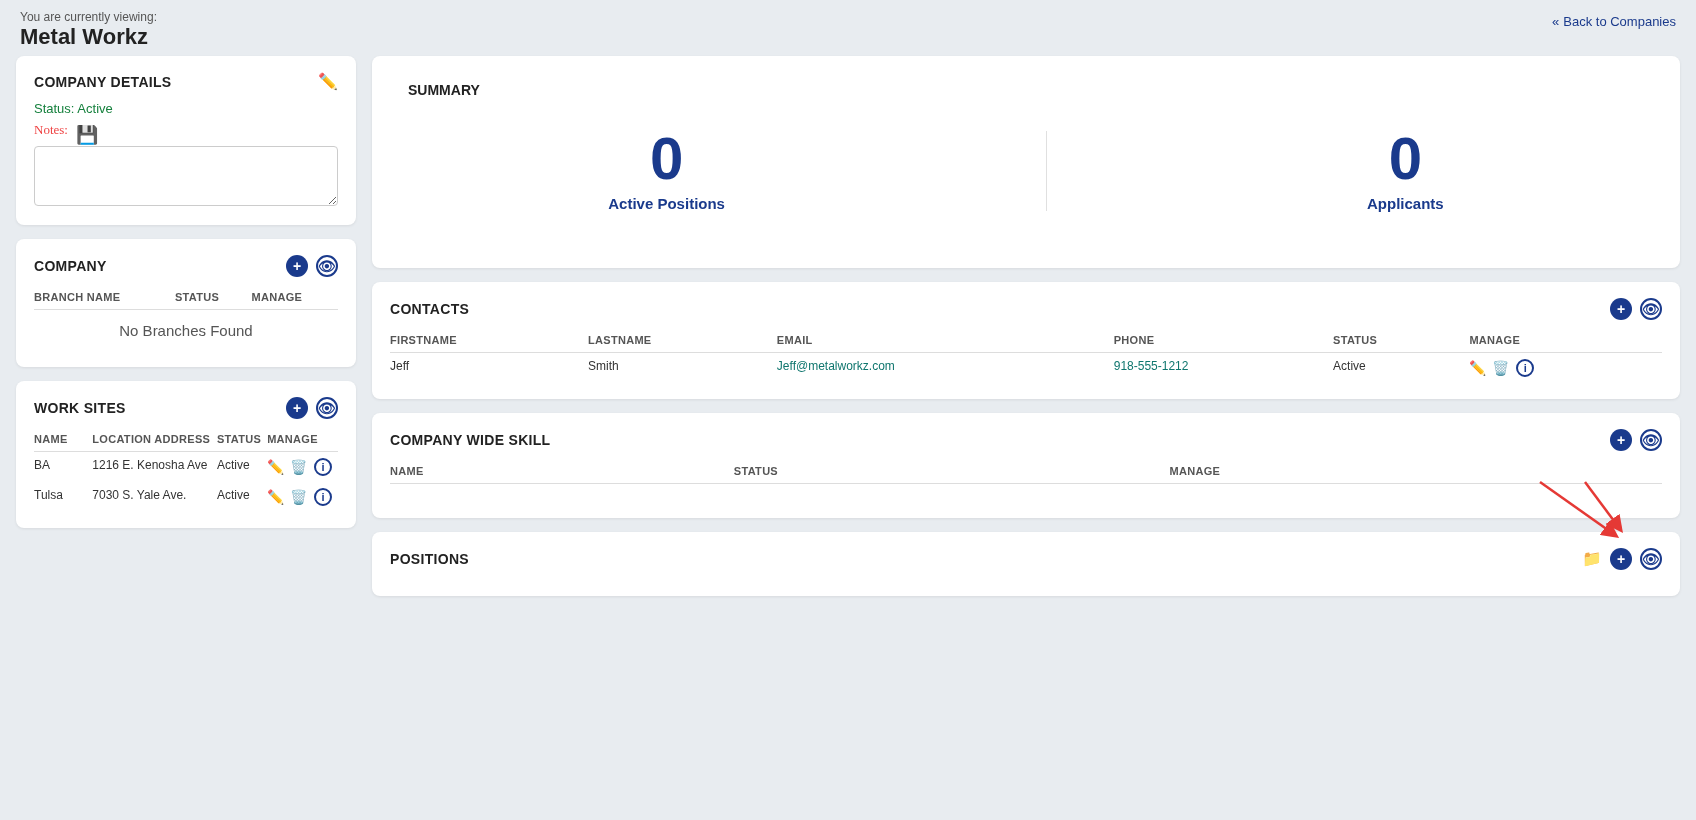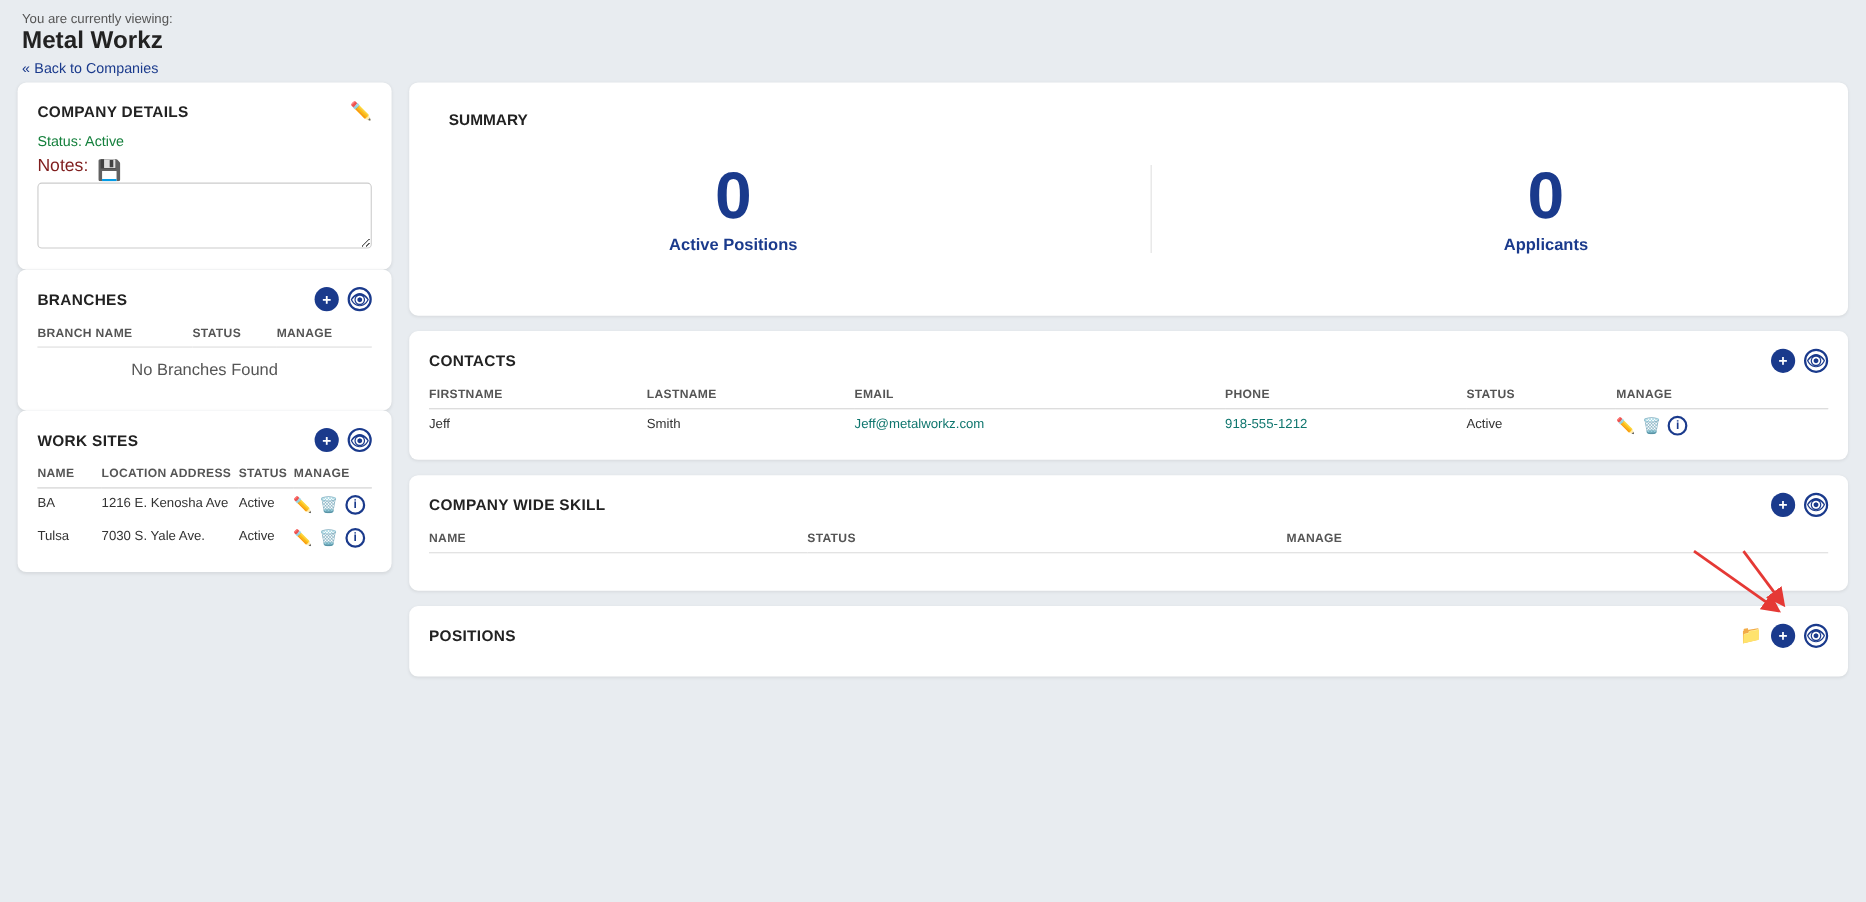--- a/index.html
+++ b/index.html
@@ -9,21 +9,20 @@
       min-height: 820px;
       color: #333;
       font-size: 13px;
     }
     .top-bar {
       background: #e8ecf0;
       padding: 10px 20px 6px 20px;
       display: flex;
       justify-content: space-between;
       align-items: flex-start;
-      flex-direction: column;
     }
     .viewing-label {
       font-size: 12px;
       color: #555;
     }
     .company-name {
       font-size: 22px;
       font-weight: bold;
       color: #222;
     }
@@ -38,20 +37,21 @@
       margin-top: 4px;
     }
     .main-content {
       display: flex;
       gap: 16px;
       padding: 0 16px 16px 16px;
     }
     .left-col {
       display: flex;
       flex-direction: column;
+      gap: 14px;
       width: 340px;
       flex-shrink: 0;
     }
     .right-col {
       display: flex;
       flex-direction: column;
       gap: 14px;
       flex: 1;
     }
     .card {
@@ -100,21 +100,21 @@
       background: #1a3a8c;
       color: #fff;
     }
     .icon-circle-outline {
       border: 2px solid #1a3a8c;
       color: #1a3a8c;
       background: #fff;
     }
     .pencil-icon { color: #1a3a8c; font-size: 16px; cursor: pointer; }
     .status-line { font-size: 13px; margin-bottom: 6px; color: #15803d; }
-    .notes-label { font-size: 16px; color: #7f1d1d; margin-bottom: 4px; }
+    .notes-label { font-size: 13px; color: #ef4444; margin-bottom: 4px; font-family: Liberation Serif, serif; }
     .notes-row { display: flex; align-items: flex-start; gap: 8px; }
     .notes-save { color: #1a3a8c; font-size: 18px; cursor: pointer; margin-top: 2px; }
     textarea {
       width: 100%;
       height: 60px;
       border: 1px solid #ccc;
       border-radius: 4px;
       resize: vertical;
       font-size: 13px;
       padding: 4px 6px;
@@ -209,21 +209,21 @@
       <div class="status-line">Status: Active</div>
       <div class="notes-row">
         <span class="notes-label">Notes:</span>
         <button class="icon-btn notes-save" title="Save">💾</button>
       </div>
       <textarea placeholder="" style=""></textarea>
     </div>
 
     <div class="card">
       <div class="card-header">
-        <span class="card-title">BRANCHES</span>
+        <span class="card-title">COMPANY</span>
         <div class="card-actions">
           <button class="icon-btn">
             <span class="icon-circle icon-circle-blue">+</span>
           </button>
           <button class="icon-btn">
             <span class="icon-circle icon-circle-outline">👁</span>
           </button>
         </div>
       </div>
       <table>

